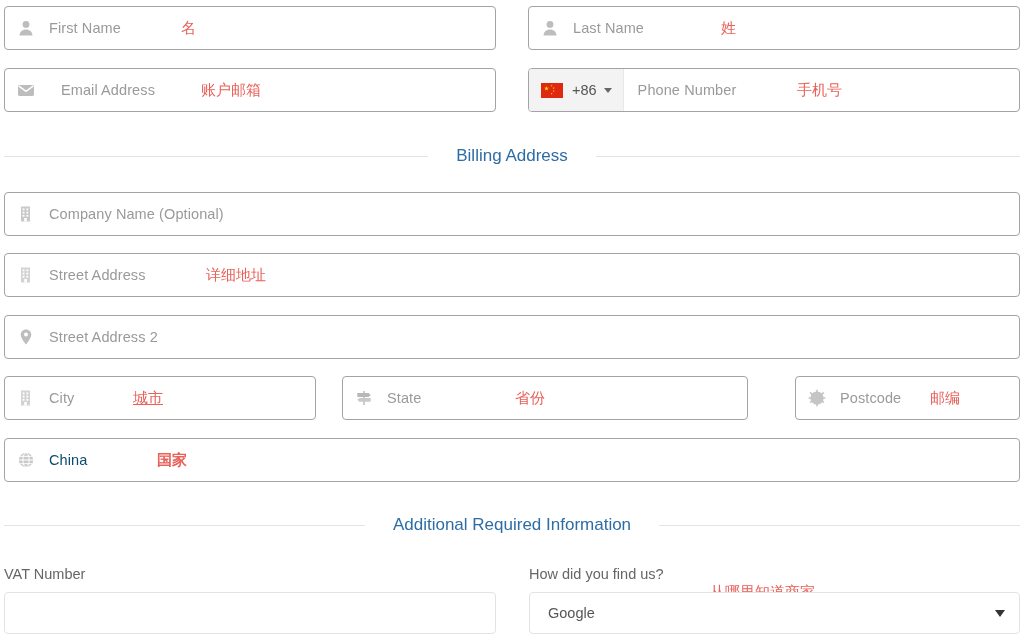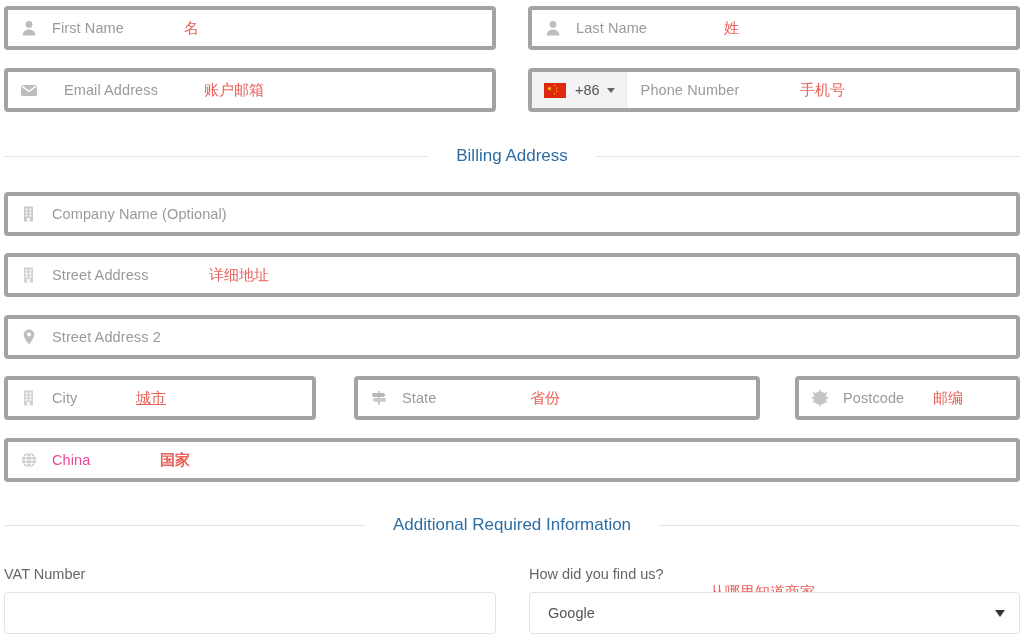--- a/index.html
+++ b/index.html
@@ -23,21 +23,21 @@
 
   
   .row {
     position: absolute;
     display: flex;
     align-items: center;
   }
   .field {
     box-sizing: border-box;
     height: 44px;
-    border: 4px solid #a3a3a3;
+    border: 1px solid #a3a3a3;
     border-radius: 4px;
     background: #ffffff;
     display: flex;
     align-items: center;
     padding: 0 12px;
     position: relative;
   }
   .field .icon {
     width: 18px;
     height: 18px;
@@ -49,21 +49,21 @@
   }
   .field .icon svg { display: block; }
   .ph {
     font-size: 14.5px;
     color: #9a9a9a;
     letter-spacing: .1px;
     white-space: nowrap;
   }
   .val {
     font-size: 14.5px;
-    color: #ec4899;
+    color: #0c4a6e;
     letter-spacing: .1px;
     white-space: nowrap;
   }
   .note {
     color: #e8615a;
     font-size: 15px;
     white-space: nowrap;
     position: absolute;
   }
 
@@ -295,21 +295,21 @@
             <rect x="5.6" y="9.8" width="1.9" height="1.9" fill="#ffffff"></rect>
             <rect x="9.4" y="9.8" width="1.9" height="1.9" fill="#ffffff"></rect>
             <rect x="7.2" y="13" width="2.6" height="3.5" fill="#ffffff"></rect>
           </svg>
       </span>
       <span class="ph">City</span>
       <span class="note" style="left:128px;text-decoration:underline;">城市</span>
     </div>
   </div>
 
-  <div class="row" style="left:354px; top:376px;">
+  <div class="row" style="left:342px; top:376px;">
     <div class="field" style="width:406px;">
       <span class="icon">
         <svg width="18" height="18" viewBox="0 0 18 18">
             <rect x="8.2" y="2" width="1.6" height="14" fill="#c0c0c0"></rect>
             <path d="M2.3 4.1h11.2l2.3 1.9-2.3 1.9H2.3z" fill="#b8b8b8"></path>
             <path d="M15.7 8.9H4.5L2.2 10.8l2.3 1.9h11.2z" fill="#c9c9c9"></path>
           </svg>
       </span>
       <span class="ph">State</span>
       <span class="note" style="left:172px;">省份</span>

